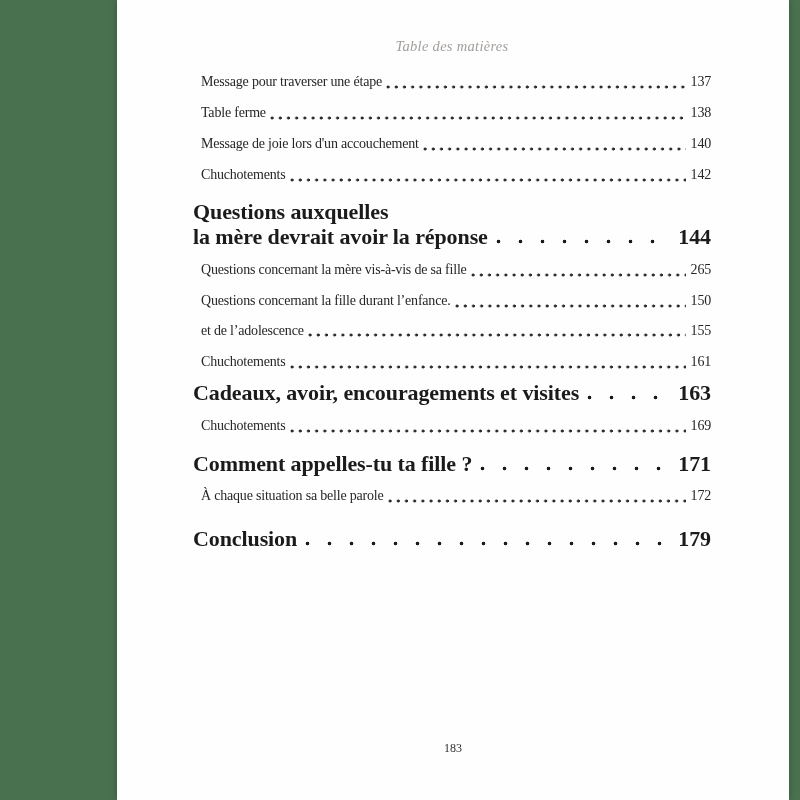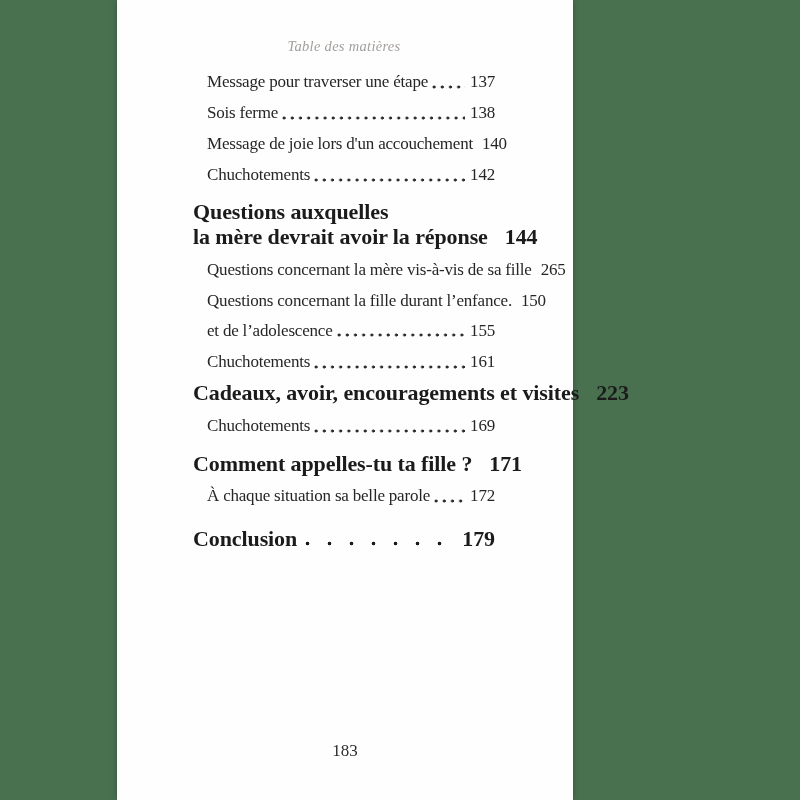--- a/index.html
+++ b/index.html
@@ -2,66 +2,66 @@
 <html><head>
 <meta charset="utf-8">
 <style>
   html,body { margin:0; padding:0; }
   body {
     width:800px; height:800px; position:relative; overflow:hidden;
     background:#497150;
     font-family:"Liberation Serif","DejaVu Serif",serif;
   }
   .book-page {
-    position:absolute; left:117px; top:0; width:456px; height:800px;
+    position:absolute; left:117px; top:0; width:672px; height:800px;
     background:#fefefe;
     box-shadow:0 0 6px rgba(15,35,20,0.35);
   }
   .content { position:absolute; left:76px; right:78px; top:0; }
   .toc-header {
     margin-top:36px; text-align:center; font-style:italic;
     font-size:14.5px; line-height:20px; color:#a29e9b; letter-spacing:0.3px;
   }
   .row { display:flex; align-items:flex-end; }
   .entry { color:#262626; }
-  .sub { font-size:17px; line-height:26px; letter-spacing:-0.2px; margin-left:14px; }
+  .sub { font-size:14px; line-height:26px; letter-spacing:-0.2px; margin-left:8px; }
   .chapter { font-weight:bold; font-size:22px; line-height:25px; color:#1b1b1b; letter-spacing:-0.1px; margin-left:0; }
   .label { white-space:nowrap; }
   .num { white-space:nowrap; }
   .lead {
     flex:1 1 auto; min-width:0; height:4px; margin:0 5px 6px 4px;
     background-image:radial-gradient(circle at 2px 2px, #2d2d2d 1.3px, rgba(0,0,0,0) 1.75px);
     background-size:8.2px 4px; background-repeat:repeat-x; background-position:left bottom;
   }
   .chapter .lead {
     height:5px; margin:0 9px 5px 8px;
     background-image:radial-gradient(circle at 2.5px 2.5px, #1b1b1b 1.65px, rgba(0,0,0,0) 2.1px);
     background-size:22px 5px;
   }
   .folio {
     position:absolute; left:0; right:0; top:741px; text-align:center;
-    font-size:17px; color:#2e2e2e;
+    font-size:12px; color:#2e2e2e;
   }
 </style>
 </head>
 <body>
 
 <div class="book-page">
   <div class="content">
 
     <div class="toc-header">Table des matières</div>
 
     <div class="entry sub row" style="margin-top:13px">
       <span class="label">Message pour traverser une étape</span>
       <span class="lead"></span>
       <span class="num">137</span>
     </div>
 
     <div class="entry sub row" style="margin-top:5px">
-      <span class="label">Sois ferme</span>
+      <span class="label">Table ferme</span>
       <span class="lead"></span>
       <span class="num">138</span>
     </div>
 
     <div class="entry sub row" style="margin-top:5px">
       <span class="label">Message de joie lors d'un accouchement</span>
       <span class="lead"></span>
       <span class="num">140</span>
     </div>
 
@@ -102,21 +102,21 @@
 
     <div class="entry sub row" style="margin-top:6px">
       <span class="label">Chuchotements</span>
       <span class="lead"></span>
       <span class="num">161</span>
     </div>
 
     <div class="entry chapter row" style="margin-top:5px">
       <span class="label">Cadeaux, avoir, encouragements et visites</span>
       <span class="lead"></span>
-      <span class="num">223</span>
+      <span class="num">163</span>
     </div>
 
     <div class="entry sub row" style="margin-top:8px">
       <span class="label">Chuchotements</span>
       <span class="lead"></span>
       <span class="num">169</span>
     </div>
 
     <div class="entry chapter row" style="margin-top:12px">
       <span class="label">Comment appelles-tu ta fille ?</span>

